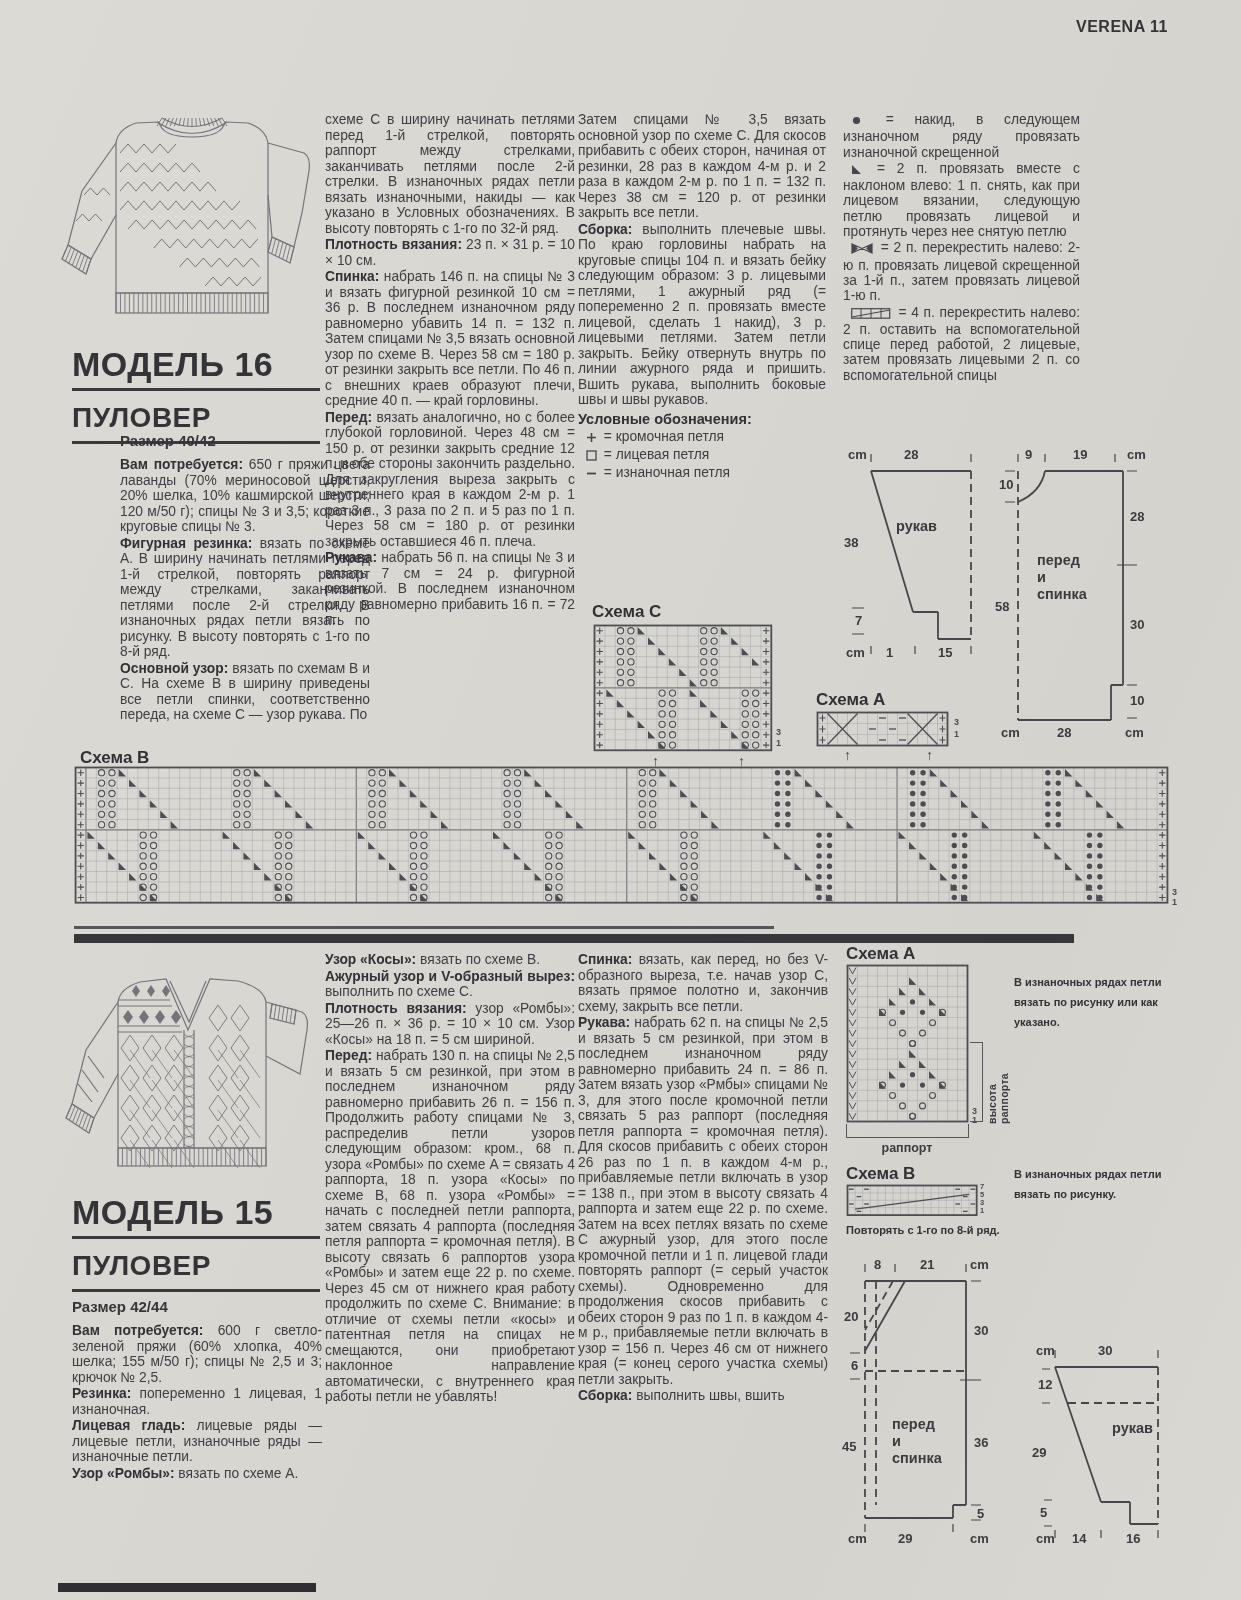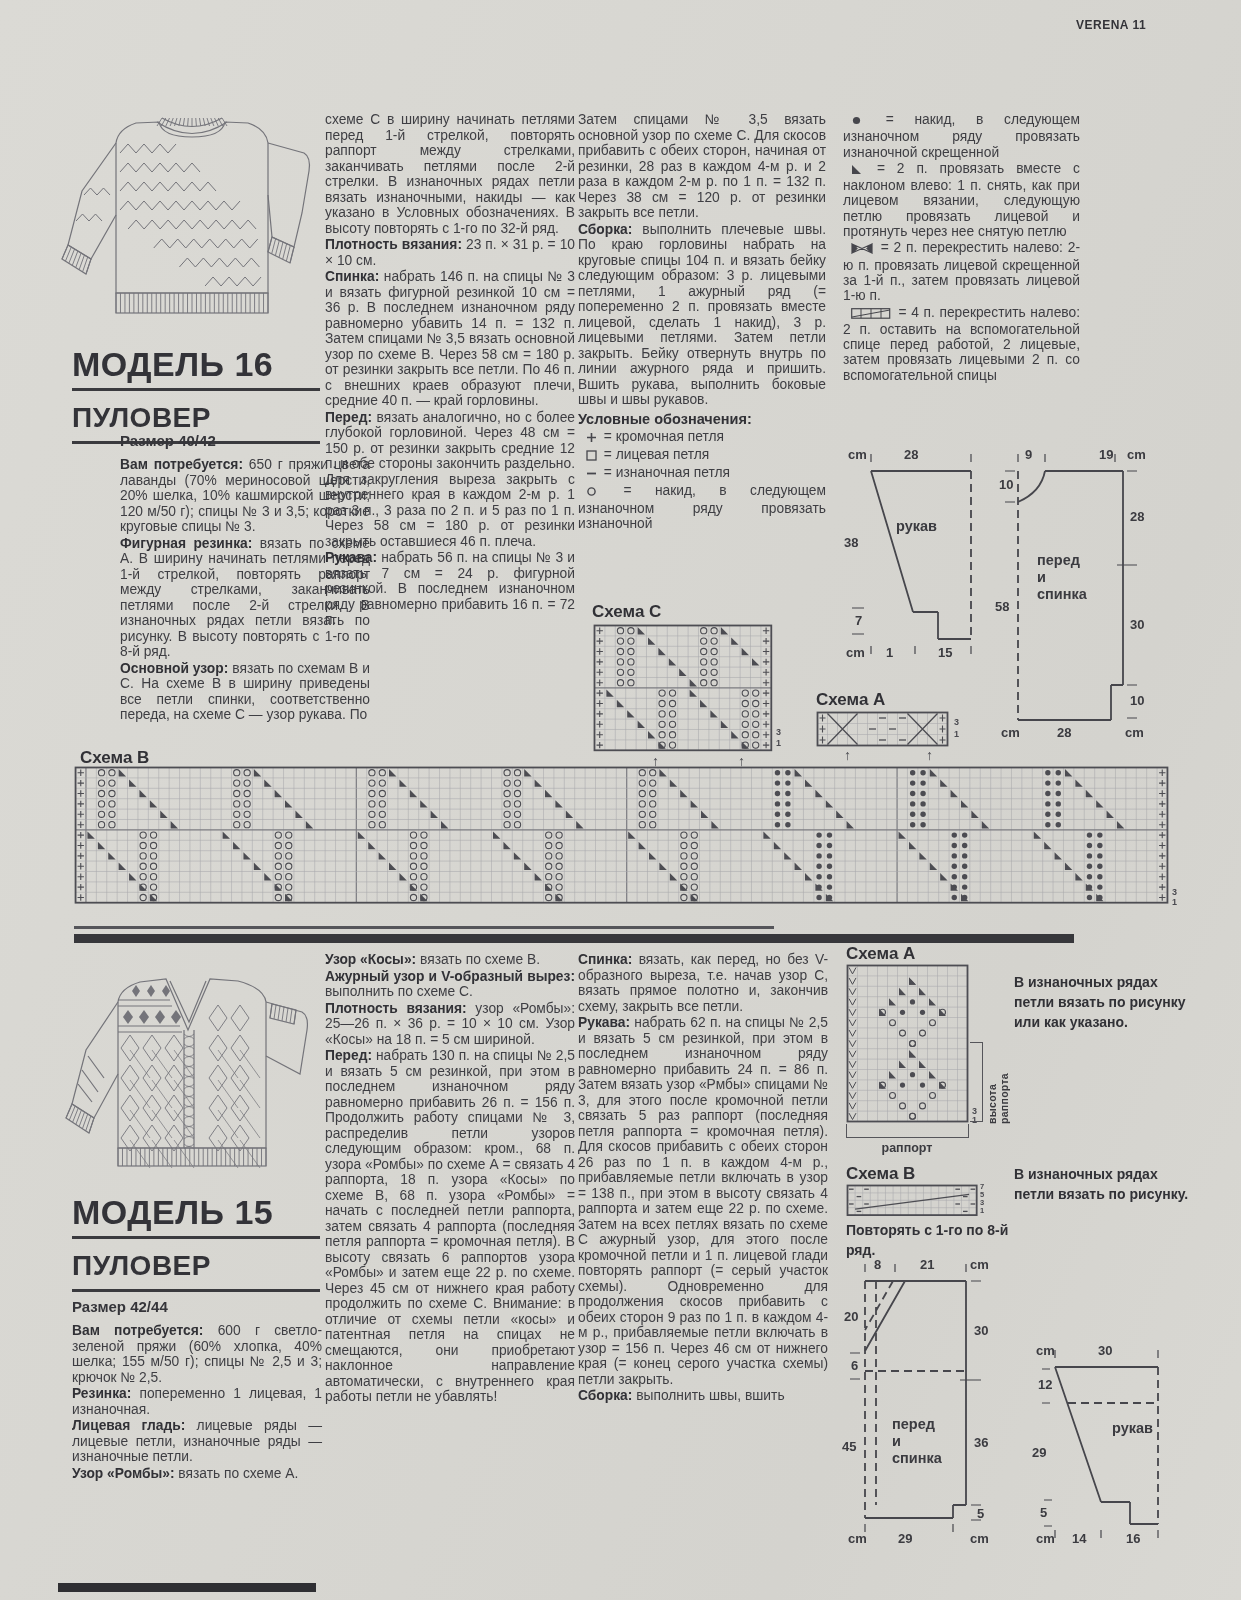--- a/index.html
+++ b/index.html
@@ -1,21 +1,21 @@
 <!DOCTYPE html>
 <html><head>
 <meta charset="utf-8">
 <style>
   html,body{margin:0;padding:0;background:#b9b8b3;}
   #page{position:relative;width:1241px;height:1600px;margin:0 auto;overflow:hidden;
         background:linear-gradient(112deg,#dbdad5 0%,#d7d6d1 45%,#d4d3ce 75%,#d9d8d3 100%);
         font-family:"Liberation Sans", sans-serif;color:#3e3e43;}
   .abs{position:absolute;}
   
-  .rhead{font-weight:bold;font-size:12px;letter-spacing:.5px;color:#333338;}
+  .rhead{font-weight:bold;font-size:16px;letter-spacing:.5px;color:#333338;}
   
   .mtitle h1{margin:0;font-size:34px;line-height:36px;letter-spacing:.5px;color:#333338;
              border-bottom:3px solid #3a3a3e;padding-bottom:6px;}
   .mtitle h2{margin:12px 0 2px 0;font-size:28px;line-height:30px;letter-spacing:.5px;color:#333338;
              border-bottom:3px solid #3a3a3e;padding-bottom:8px;}
   .size{font-weight:bold;font-size:15px;margin:0 0 8px 0;color:#35353a;}
   
   .col{text-align:justify;}
   .col p.para{margin:0 0 1px 0;font-size:13.8px;line-height:15.5px;}
   .col p.para b{color:#313136;}
@@ -26,21 +26,21 @@
   .chart-label{font-weight:bold;font-size:17px;color:#313136;}
   .rown{position:absolute;font-size:9px;font-weight:bold;color:#4a4a50;line-height:9px;}
   .rown.tiny{font-size:7.5px;line-height:7px;}
   .arr{position:absolute;font-weight:bold;color:#46464c;font-size:14px;line-height:14px;}
   .arr::before{content:"\2191";}
   
   .schem{position:absolute;}
   .schem svg{position:absolute;left:0;top:0;overflow:visible;}
   .ms{position:absolute;font-weight:bold;font-size:13px;color:#3b3b40;line-height:13px;white-space:nowrap;}
   .ms.big{font-size:14.5px;}
-  .note{font-weight:bold;font-size:14px;line-height:20px;color:#313136;}
+  .note{font-weight:bold;font-size:11px;line-height:20px;color:#313136;}
   .vlabel{position:absolute;writing-mode:vertical-rl;transform:rotate(180deg);
           font-weight:bold;font-size:10.5px;color:#3b3b40;letter-spacing:.3px;}
   .bracket-b{position:absolute;border:1.5px solid #55555a;border-top:none;background:transparent;}
   .bracket-r{position:absolute;border:1.2px solid #55555a;border-left:none;background:transparent;}
   .bar{position:absolute;background:#37373b;}
   .rule{position:absolute;background:#55555a;}
   .wlabel{position:absolute;font-weight:bold;font-size:12.5px;color:#3b3b40;text-align:center;}
 </style>
 </head>
 <body>
@@ -169,23 +169,20 @@
     <div>
         <p class="li"><span class="sym"><svg width="11" height="11" viewBox="0 0 11 11">
               <path d="M5.5,1 V10 M1,5.5 H10" stroke="#46464c" stroke-width="1.6"></path>
             </svg></span> = кромочная петля</p>
         <p class="li"><span class="sym"><svg width="11" height="11" viewBox="0 0 11 11">
               <rect x="1" y="1" width="9" height="9" fill="none" stroke="#46464c" stroke-width="1.3"></rect>
             </svg></span> = лицевая петля</p>
         <p class="li"><span class="sym"><svg width="11" height="11" viewBox="0 0 11 11">
               <path d="M1,5.5 H10" stroke="#46464c" stroke-width="1.8"></path>
             </svg></span> = изнаночная петля</p>
-        <p class="li"><span class="sym"><svg width="11" height="11" viewBox="0 0 11 11">
-              <circle cx="5.5" cy="5.5" r="3.6" fill="none" stroke="#46464c" stroke-width="1.4"></circle>
-            </svg></span> = накид, в следующем изнаночном ряду провязать изнаночной</p>
       </div>
   </div>
 
   <div class="abs col" style="left:843px;top:112px;width:237px;">
       <p class="li"><span class="sym"><svg width="11" height="11" viewBox="0 0 11 11">
             <circle cx="5.5" cy="5.5" r="3.6" fill="#46464c"></circle>
           </svg></span> = накид, в следующем изнаночном ряду провязать изнаночной скрещенной</p>
       <p class="li"><span class="sym"><svg width="11" height="11" viewBox="0 0 11 11">
             <path d="M1,10 L10,10 L1,1 Z" fill="#46464c"></path>
           </svg></span> = 2 п. провязать вместе с наклоном влево: 1 п. снять, как при лицевом вязании, следующую петлю провязать лицевой и протянуть через нее снятую петлю</p>
@@ -863,21 +860,21 @@
       <g fill="none" stroke="#46464c" stroke-width="1.8">
         <path d="M52,21 H130 M130,21 V235 M130,235 H118 M118,235 V270 M25,270 H118"></path>
         <path d="M52,21 Q48,42 25,52"></path>
         <path d="M25,21 V270" stroke-dasharray="8,5"></path>
       </g>
       <g stroke="#46464c" stroke-width="1.2">
         <path d="M25,4 V12 M52,4 V12 M122,4 V12 M134,21 H144 M134,115 H144 M124,115 H136 M134,235 H144 M134,268 H144 M12,21 H22 M12,52 H22"></path>
       </g>
     </svg>
     <span class="ms" style="left:32px;top:-2px;">9</span>
-    <span class="ms" style="left:80px;top:-2px;margin-left:26px;">19</span>
+    <span class="ms" style="left:80px;top:-2px;">19</span>
     <span class="ms" style="left:134px;top:-2px;">cm</span>
     <span class="ms" style="left:6px;top:28px;">10</span>
     <span class="ms" style="left:2px;top:150px;">58</span>
     <span class="ms" style="left:137px;top:60px;">28</span>
     <span class="ms" style="left:137px;top:168px;">30</span>
     <span class="ms" style="left:137px;top:244px;">10</span>
     <span class="ms" style="left:64px;top:276px;">28</span>
     <span class="ms" style="left:8px;top:276px;">cm</span>
     <span class="ms" style="left:132px;top:276px;">cm</span>
     <span class="ms big" style="left:44px;top:104px;">перед</span>

